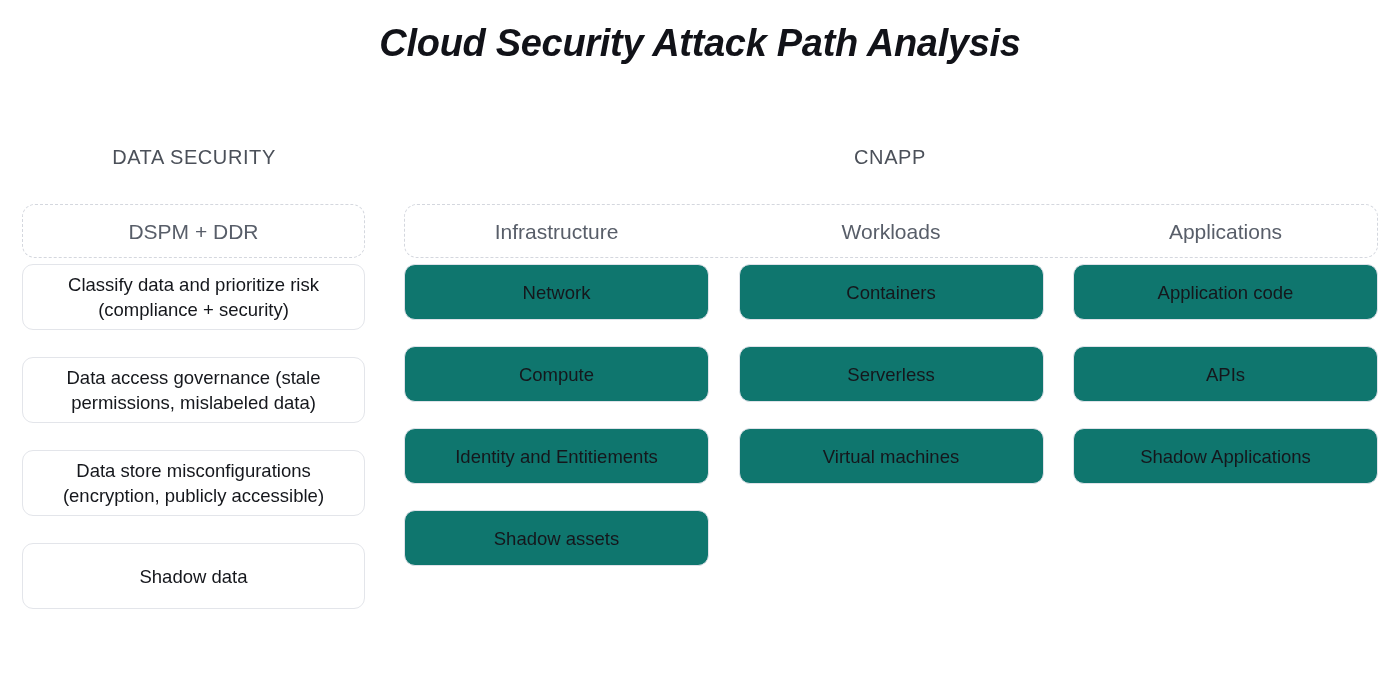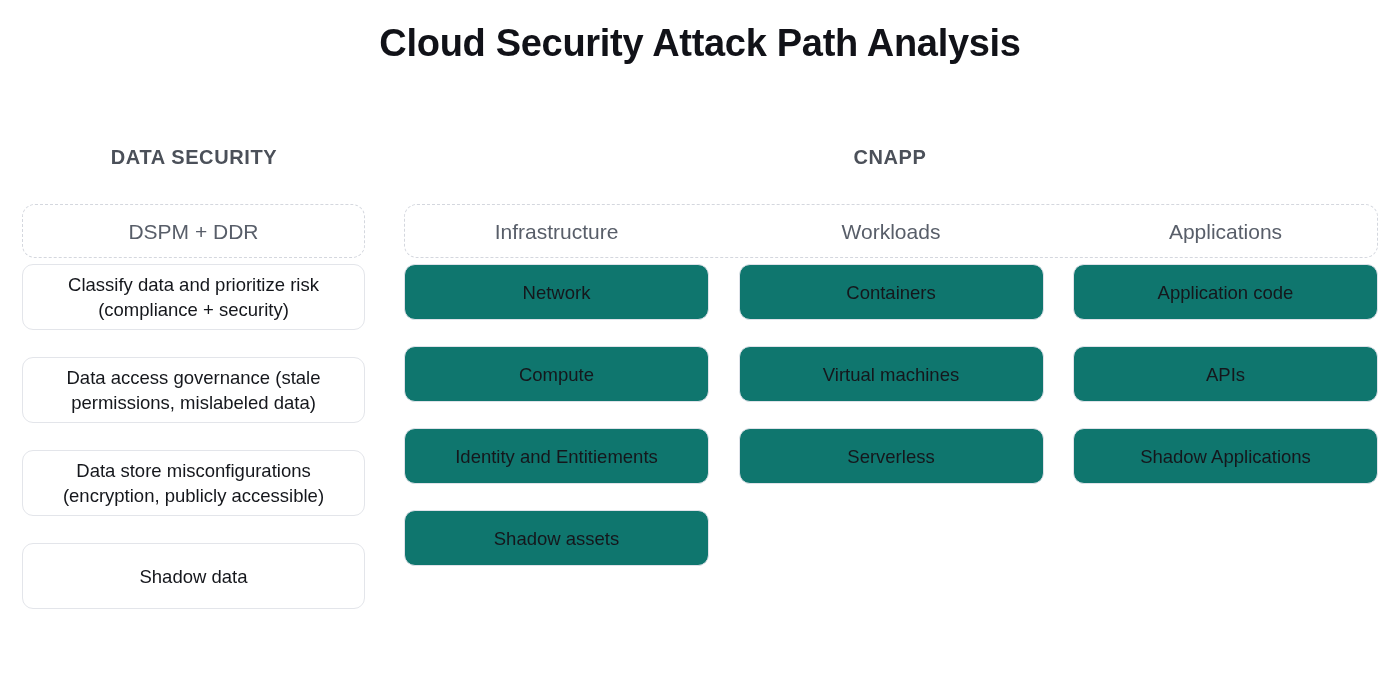--- a/index.html
+++ b/index.html
@@ -19,30 +19,31 @@
   .page-title {
     position: absolute;
     left: 0;
     top: 22px;
     width: 1400px;
     text-align: center;
     font-size: 38px;
     font-weight: bold;
     color: #111218;
     letter-spacing: -0.3px;
+    font-style: italic;
   }
 
   
   .group {
     position: absolute;
   }
   .group-title {
     text-align: center;
     font-size: 20px;
-    font-weight: bold;
+    font-weight: normal;
     color: #4b5059;
     letter-spacing: 0.6px;
   }
   .dashed-box {
     position: absolute;
     border: 1.5px dashed #d4d7de;
     border-radius: 13px;
     box-sizing: border-box;
   }
 
@@ -128,22 +129,22 @@
       <div class="column-title">Infrastructure</div>
       <div class="card card-filled">Network</div>
       <div class="card card-filled">Compute</div>
       <div class="card card-filled">Identity and Entitiements</div>
       <div class="card card-filled">Shadow assets</div>
     </div>
 
     <div class="column">
       <div class="column-title">Workloads</div>
       <div class="card card-filled">Containers</div>
+      <div class="card card-filled">Serverless</div>
       <div class="card card-filled">Virtual machines</div>
-      <div class="card card-filled">Serverless</div>
     </div>
 
     <div class="column">
       <div class="column-title">Applications</div>
       <div class="card card-filled">Application code</div>
       <div class="card card-filled">APIs</div>
       <div class="card card-filled">Shadow Applications</div>
     </div>
 
   </div>

